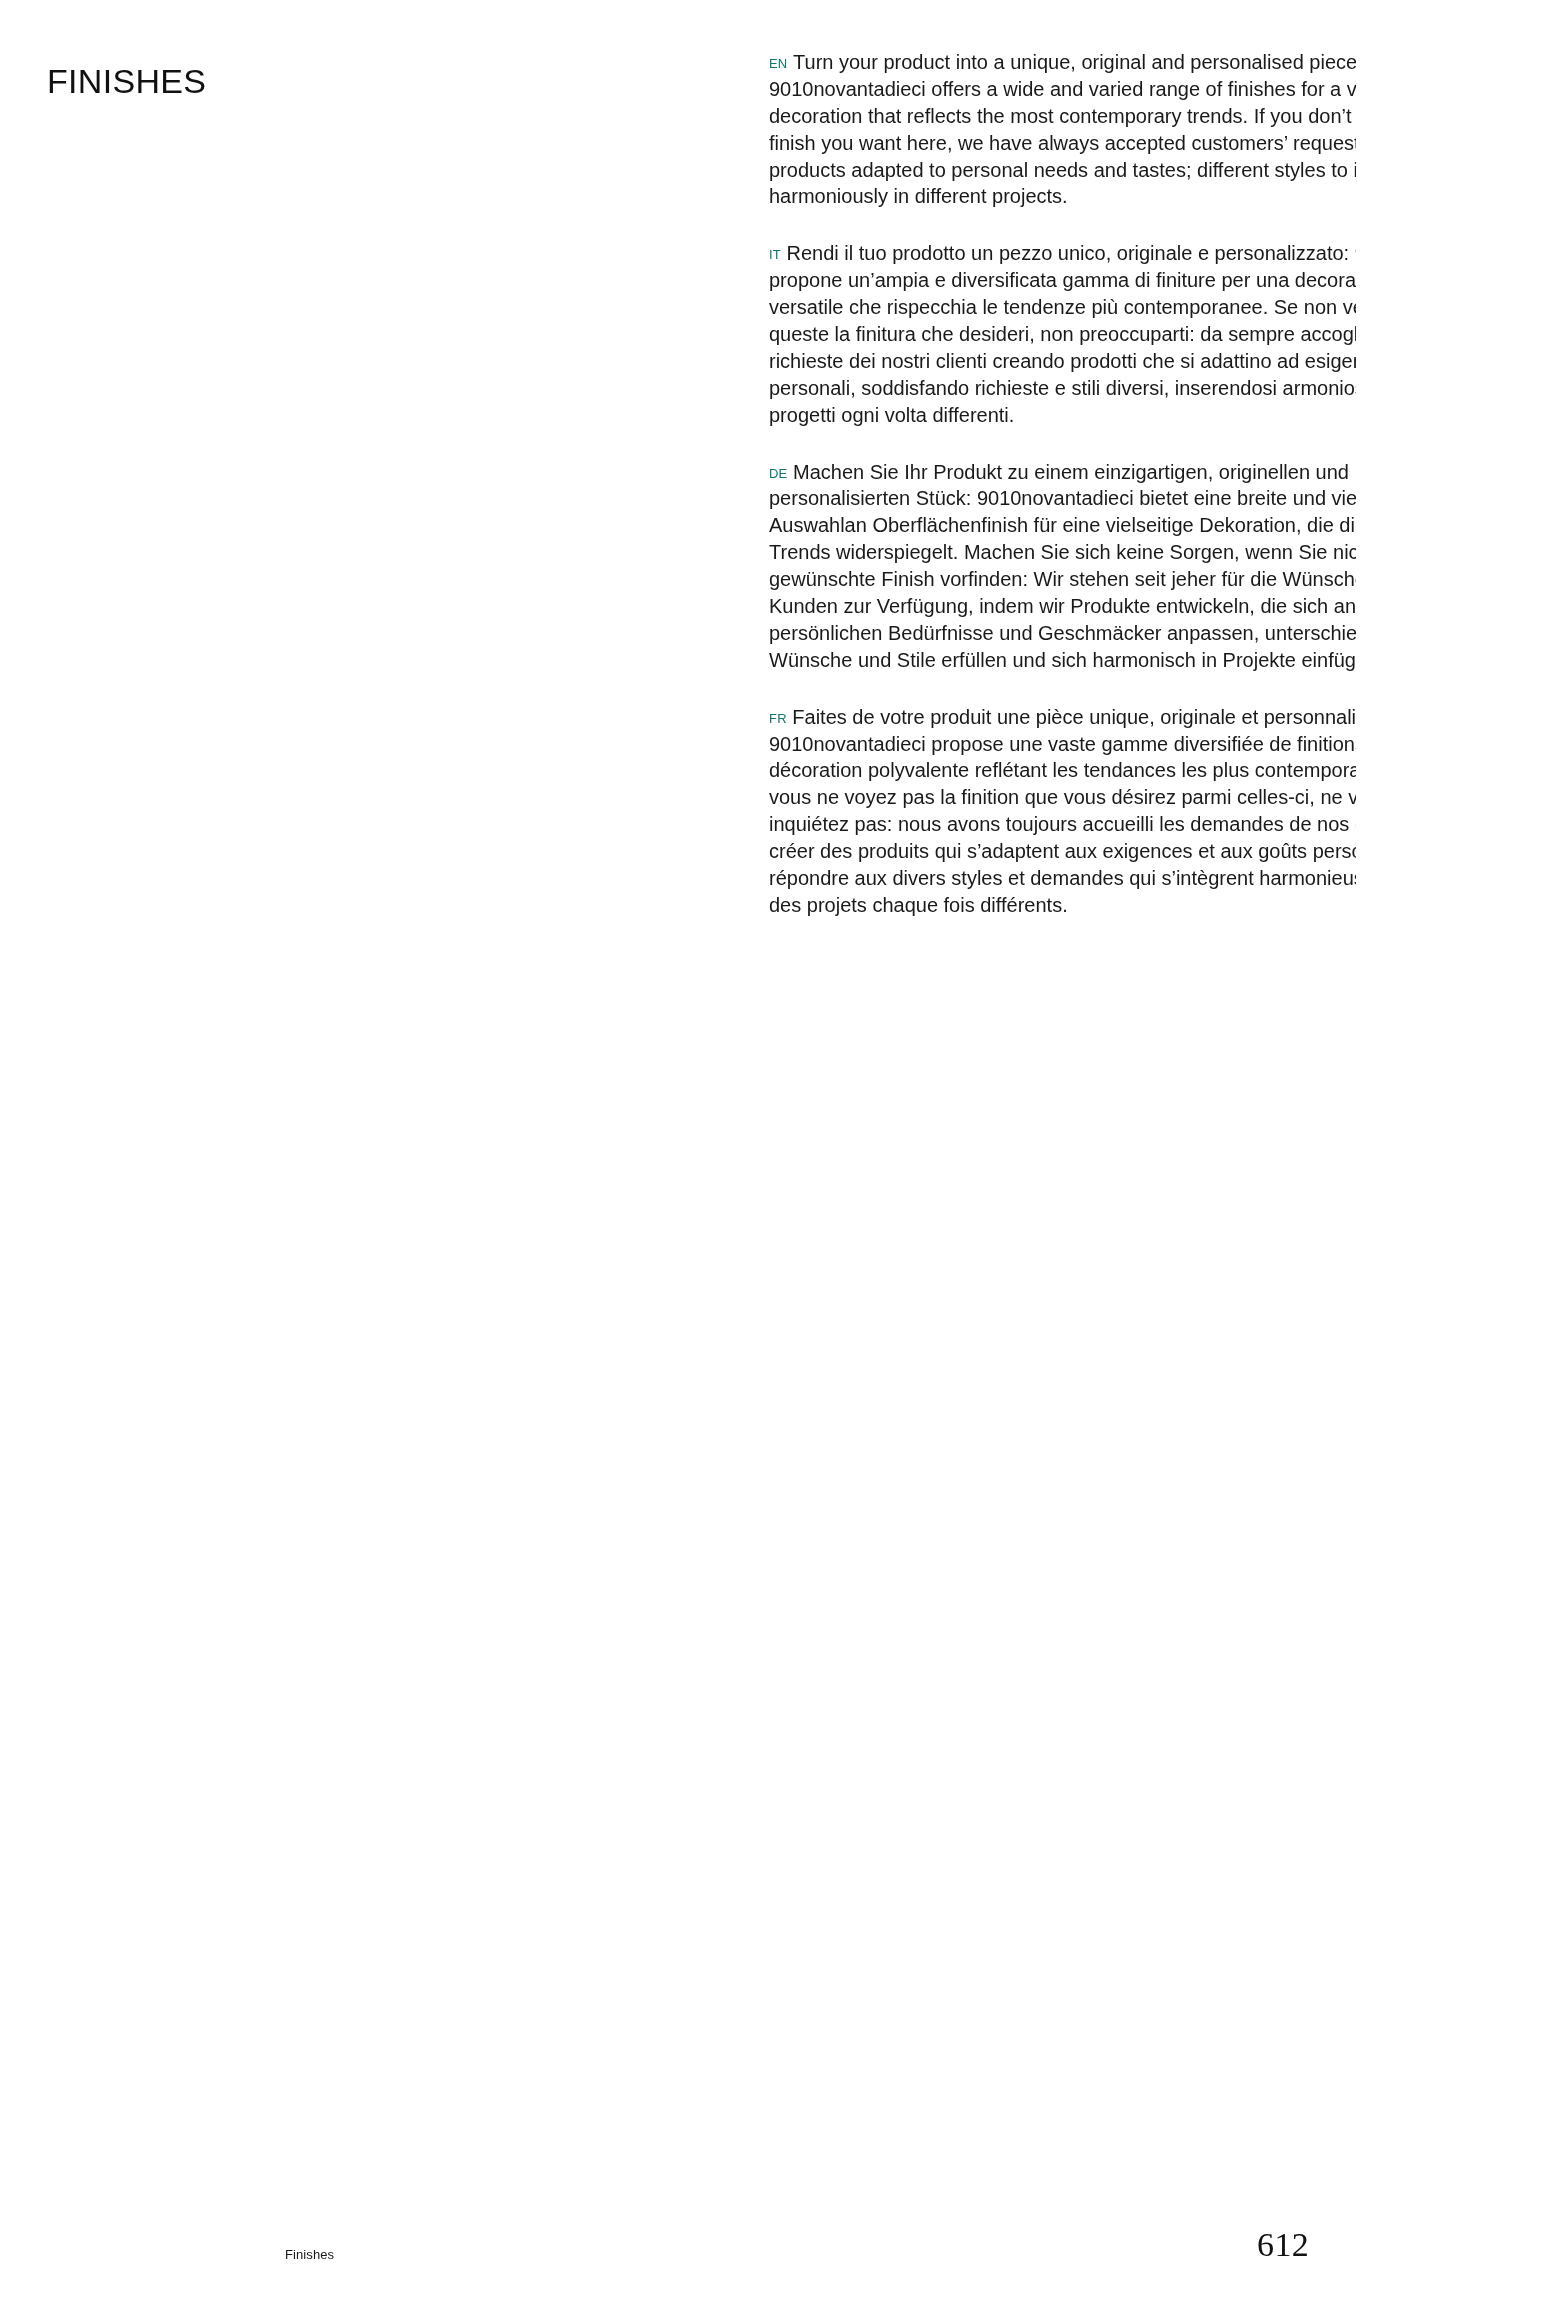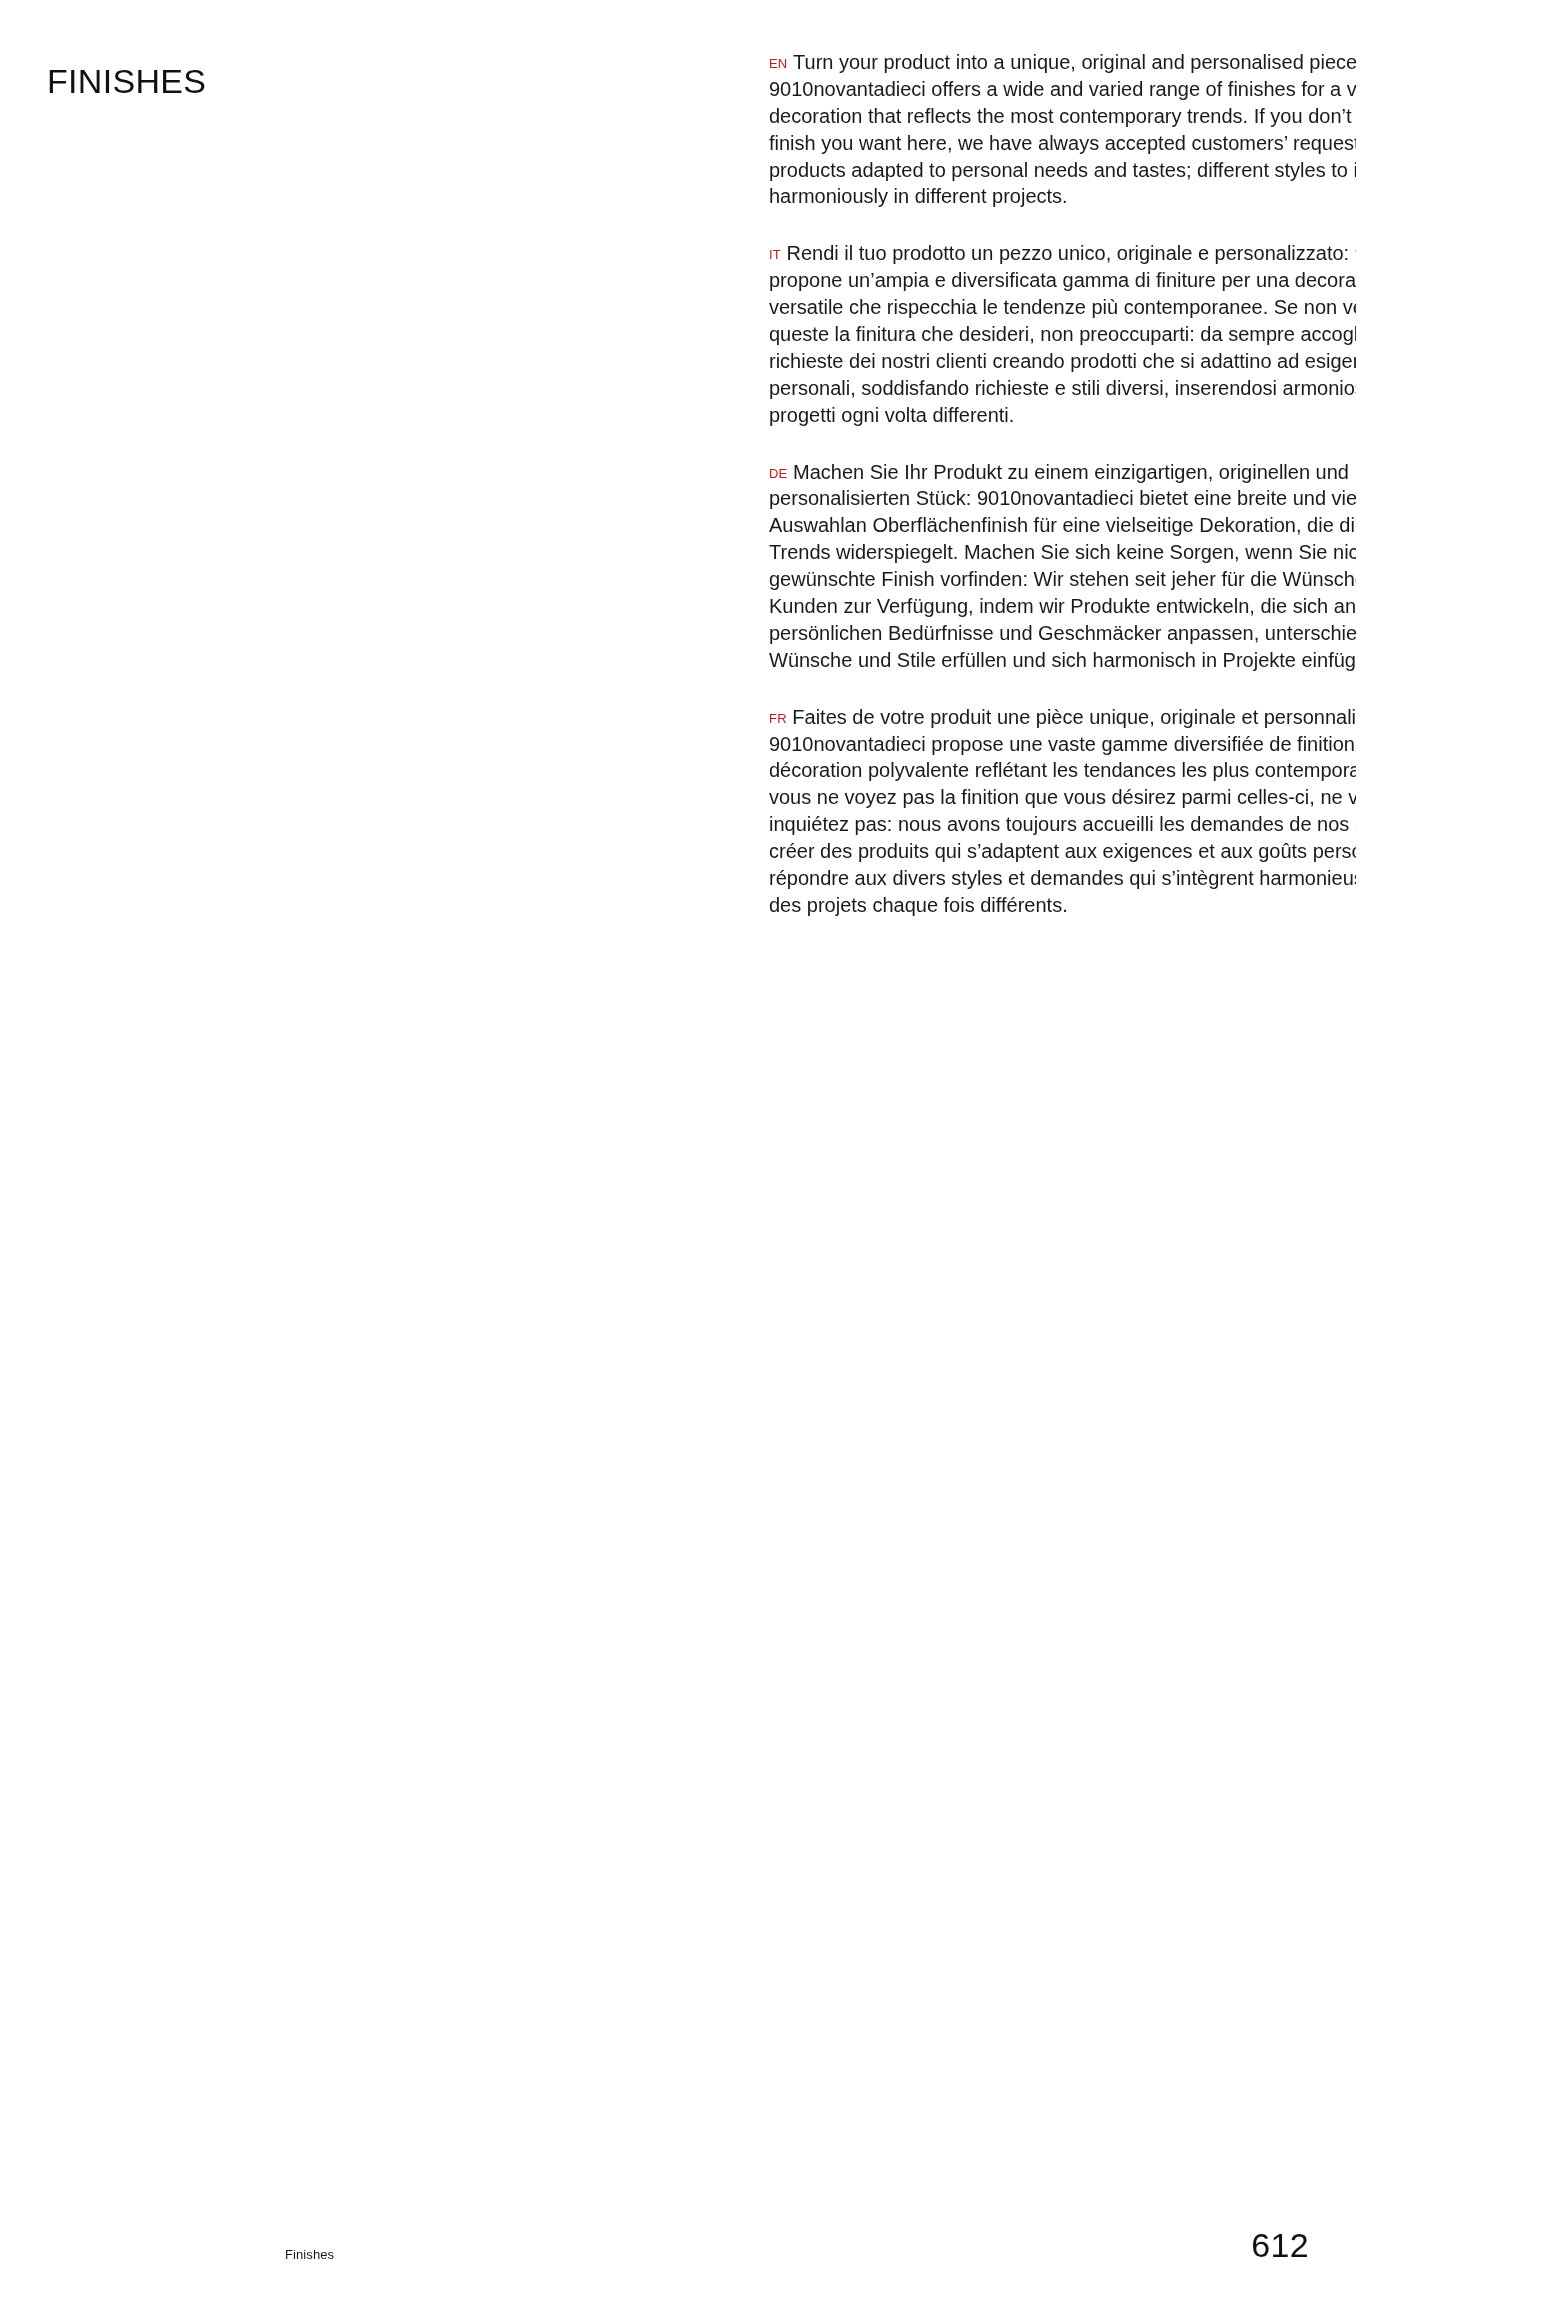--- a/index.html
+++ b/index.html
@@ -41,21 +41,21 @@
     line-height: 1.345;
     color: #1a1a1a;
     text-align: left;
   }
   .para:last-child {
     margin-bottom: 16px;
   }
   .lang {
     font-size: 13px;
     letter-spacing: 0.2px;
-    color: #b91c1c;
+    color: #0f766e;
     vertical-align: 0.9px;
   }
   .lang-sp {
     display: inline-block;
     width: 5.6px;
   }
   .footer-left {
     position: absolute;
     left: 285px;
     top: 2247px;
@@ -64,20 +64,21 @@
     letter-spacing: 0.1px;
   }
   .folio {
     position: absolute;
     right: 47px;
     top: 2226px;
     font-size: 34px;
     font-weight: 400;
     color: #111111;
     letter-spacing: 0.3px;
+    font-family: Liberation Serif, serif;
   }
 </style>
 </head>
 <body>
 
 <div class="page">
 
   <h1 class="page-title">FINISHES</h1>
 
   <div class="text-column">

